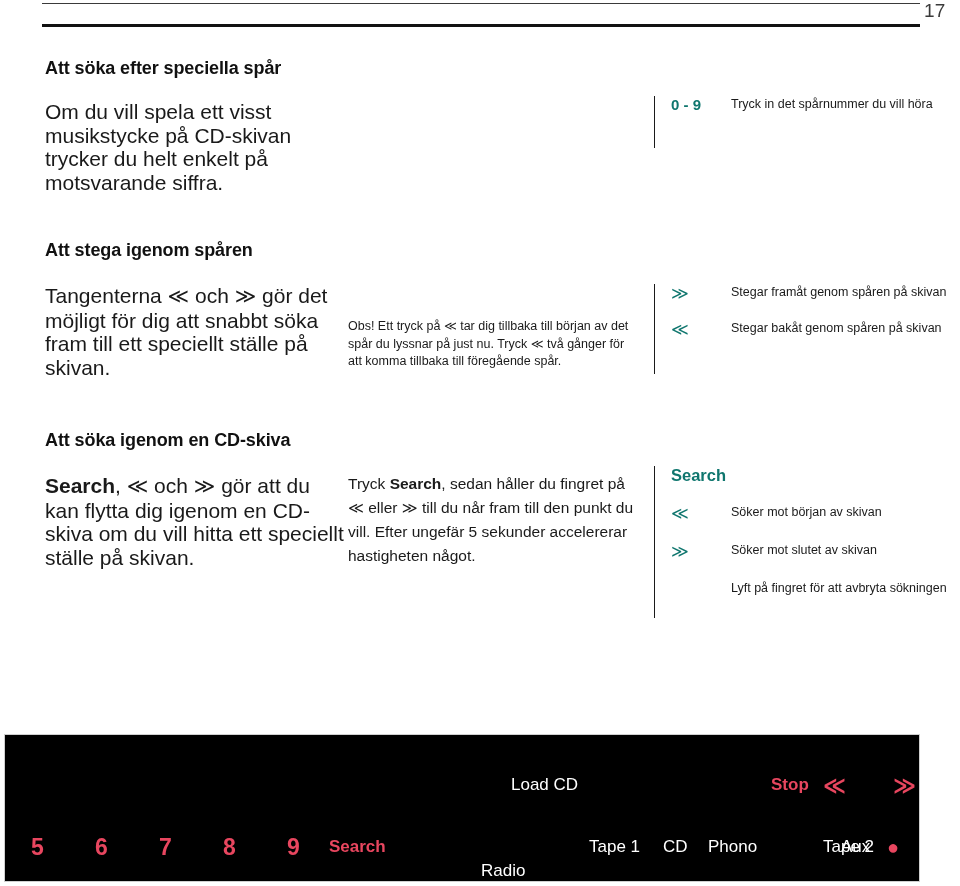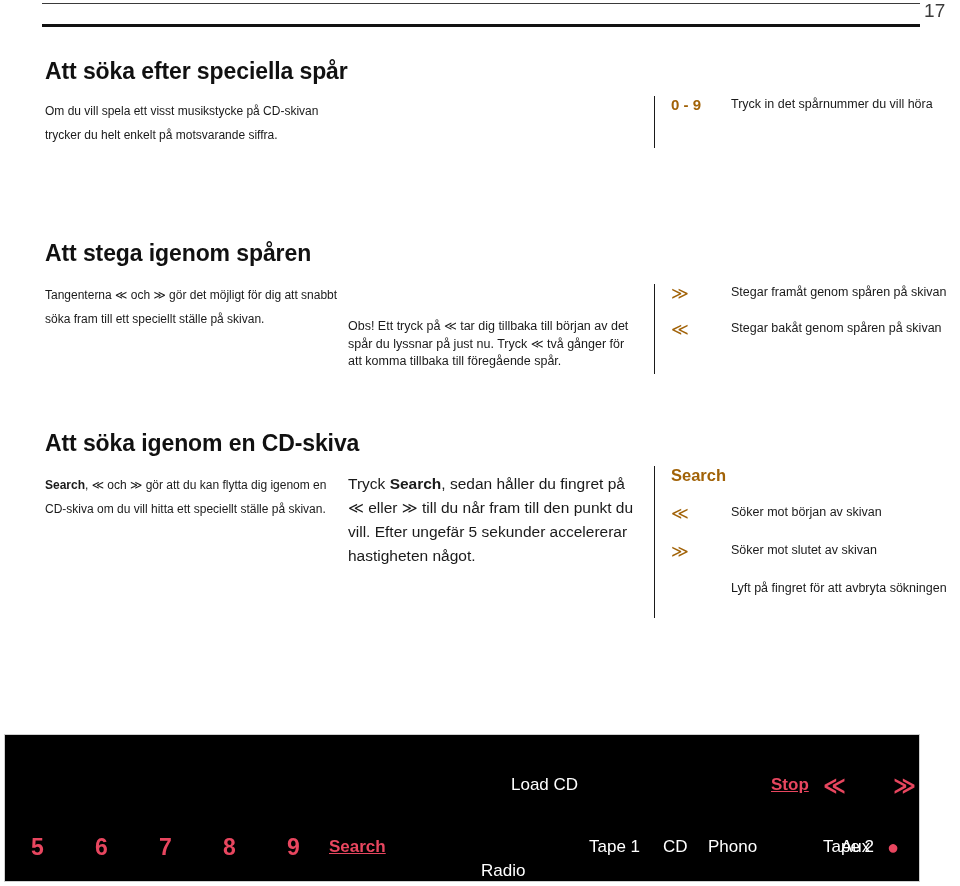--- a/index.html
+++ b/index.html
@@ -59,31 +59,31 @@
     width: 960px;
   }
   .section-1 { top: 18px; }
   .section-2 { top: 200px; }
   .section-3 { top: 390px; }
 
   .section-title {
     position: absolute;
     left: 45px;
     top: 0;
-    font-size: 23px;
+    font-size: 18px;
     font-weight: bold;
     color: #111111;
     letter-spacing: -0.1px;
   }
 
   .col-left {
     position: absolute;
     left: 45px;
     width: 300px;
-    font-size: 12px;
+    font-size: 21px;
     line-height: 23.5px;
     color: #1a1a1a;
   }
   .col-mid {
     position: absolute;
     left: 348px;
     width: 290px;
     color: #1a1a1a;
   }
   .col-right {
@@ -117,21 +117,21 @@
     align-items: flex-start;
     margin-bottom: 12px;
   }
   .legend-key {
     flex: 0 0 auto;
     width: 76px;
     padding-left: 16px;
     box-sizing: border-box;
     font-size: 15px;
     font-weight: bold;
-    color: #a16207;
+    color: #0f766e;
     line-height: 18px;
   }
   .legend-key.sym {
     font-family: "DejaVu Sans", sans-serif;
     font-size: 17px;
     font-weight: normal;
   }
   .legend-desc {
     flex: 1 1 auto;
     font-size: 12.5px;
@@ -177,21 +177,20 @@
     position: absolute;
     font-size: 17px;
     color: #ffffff;
     white-space: nowrap;
     transform: translateY(-50%);
     top: 50%;
   }
   .pkey.red {
     color: #e8465f;
     font-weight: bold;
-    text-decoration: underline;
   }
   .pkey.num {
     font-size: 23px;
     font-weight: bold;
     color: #e8465f;
   }
   .pkey.sym {
     font-family: "DejaVu Sans", sans-serif;
     font-size: 22px;
     color: #e8465f;

